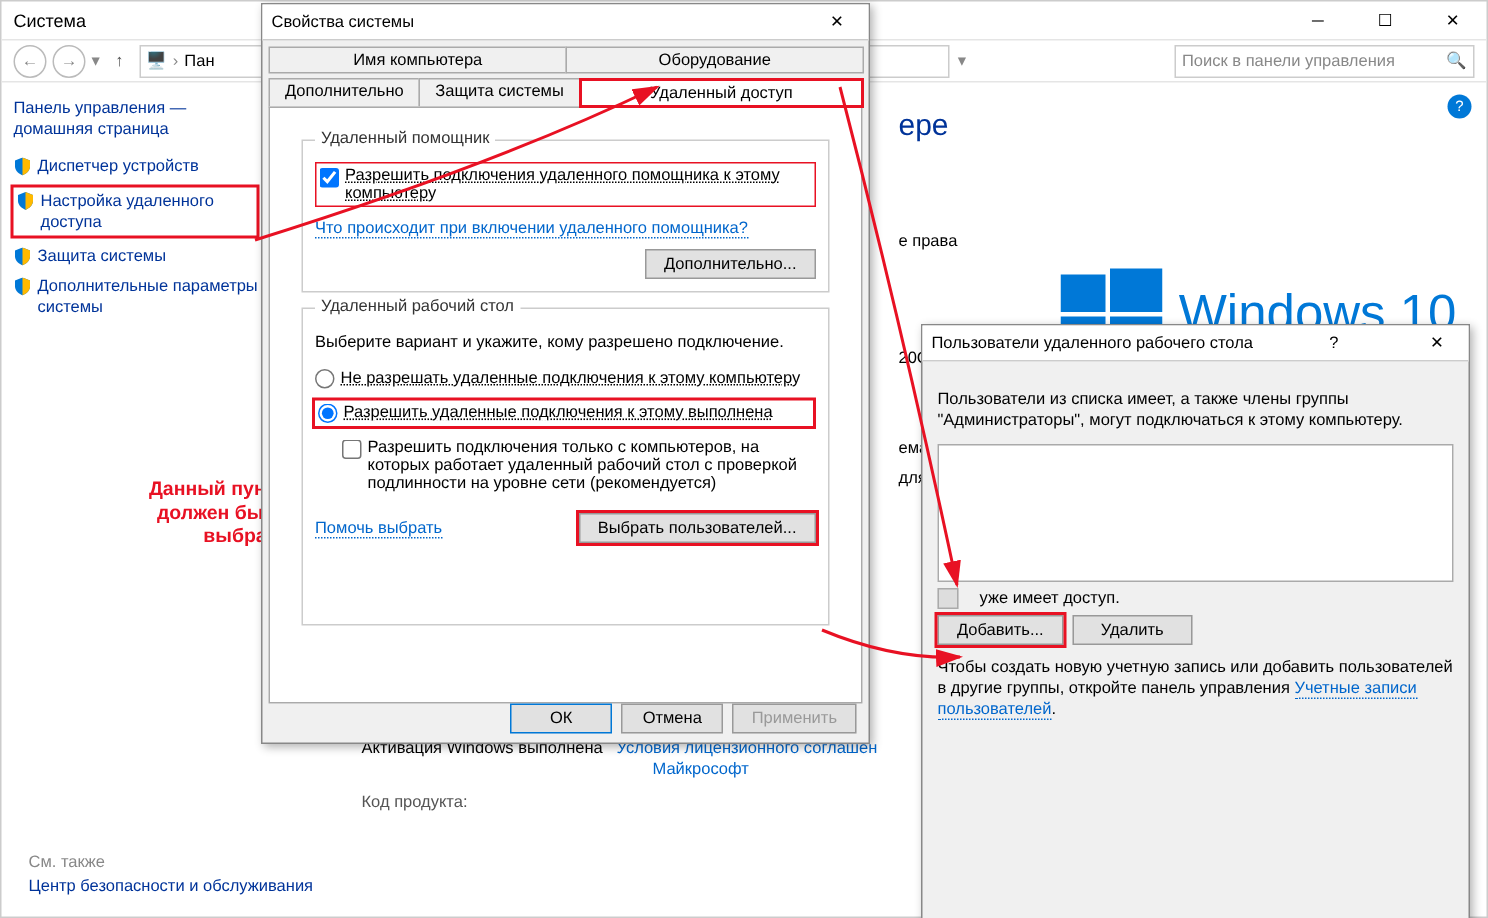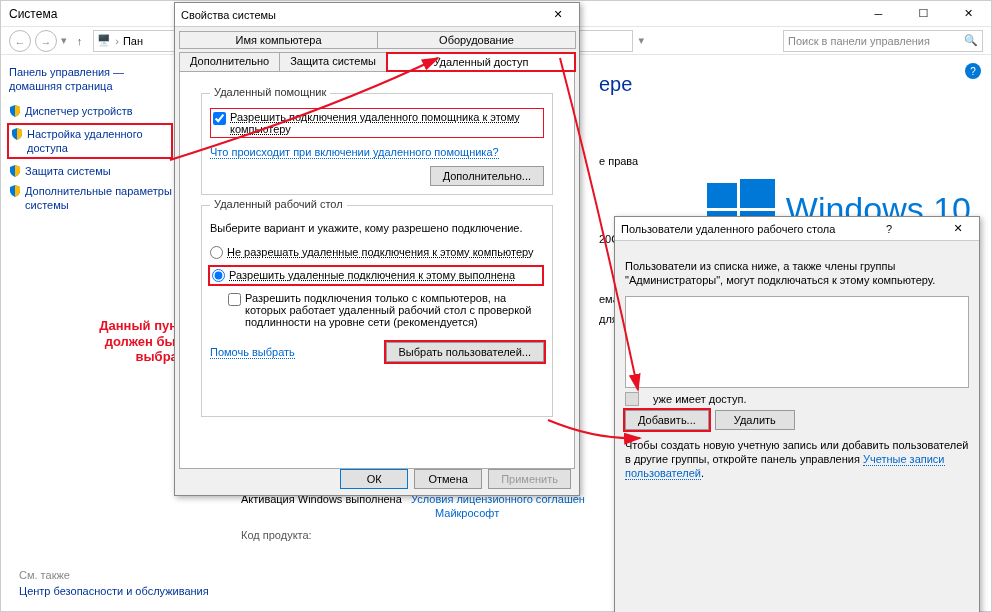--- a/index.html
+++ b/index.html
@@ -221,21 +221,21 @@
   </div>
 </div>
 
 <div class="dlg2">
   <div class="dlg-title">
     <span class="t">Пользователи удаленного рабочего стола</span>
     <div class="q">?</div>
     <div class="dlg-close">✕</div>
   </div>
   <div class="dlg2-body">
-    <div class="info">Пользователи из списка ниже, а также члены группы "Администраторы", могут подключаться к этому компьютеру.</div>
+    <div class="info">Пользователи из списка имеет, а также члены группы "Администраторы", могут подключаться к этому компьютеру.</div>
     <div class="listbox"></div>
     <div class="access-row">
       <div class="access-ico"></div>
       <span>уже имеет доступ.</span>
     </div>
     <div class="dlg2-btns">
       <button class="btn hl" style="min-width:80px">Добавить...</button>
       <button class="btn" style="min-width:80px">Удалить</button>
     </div>
     <div class="info">

